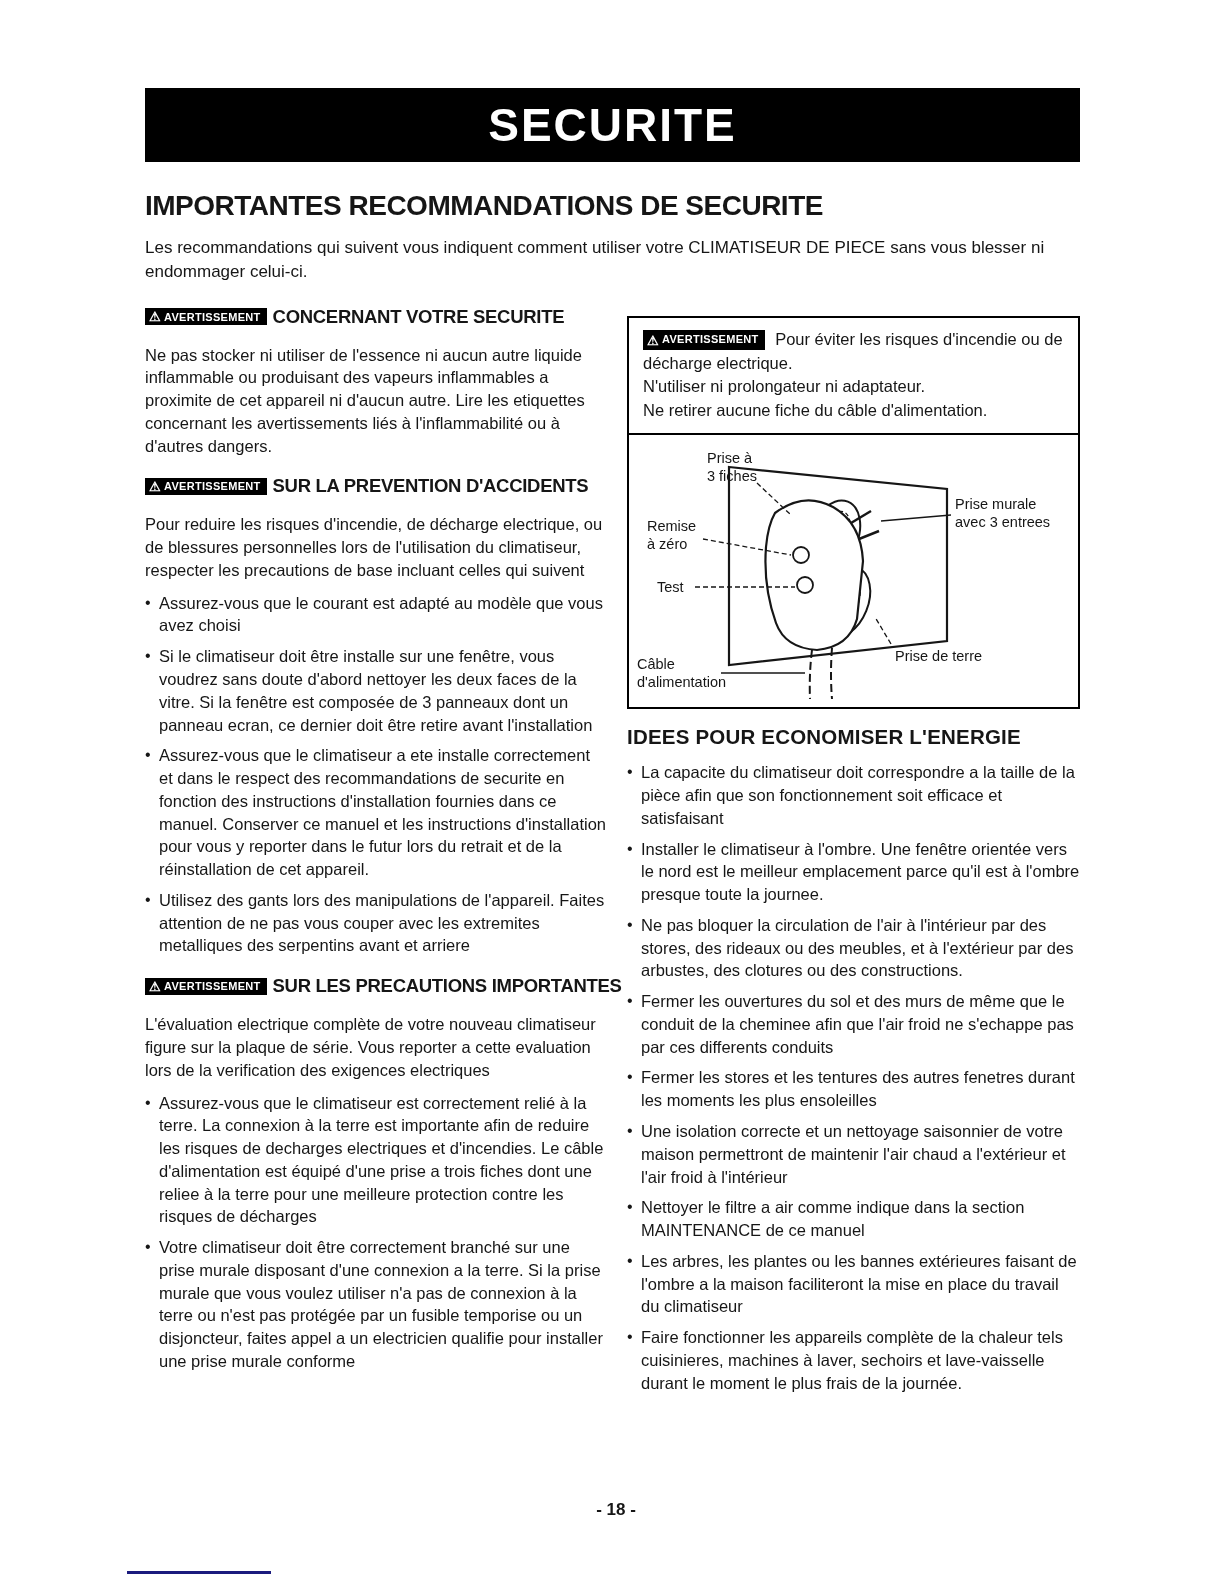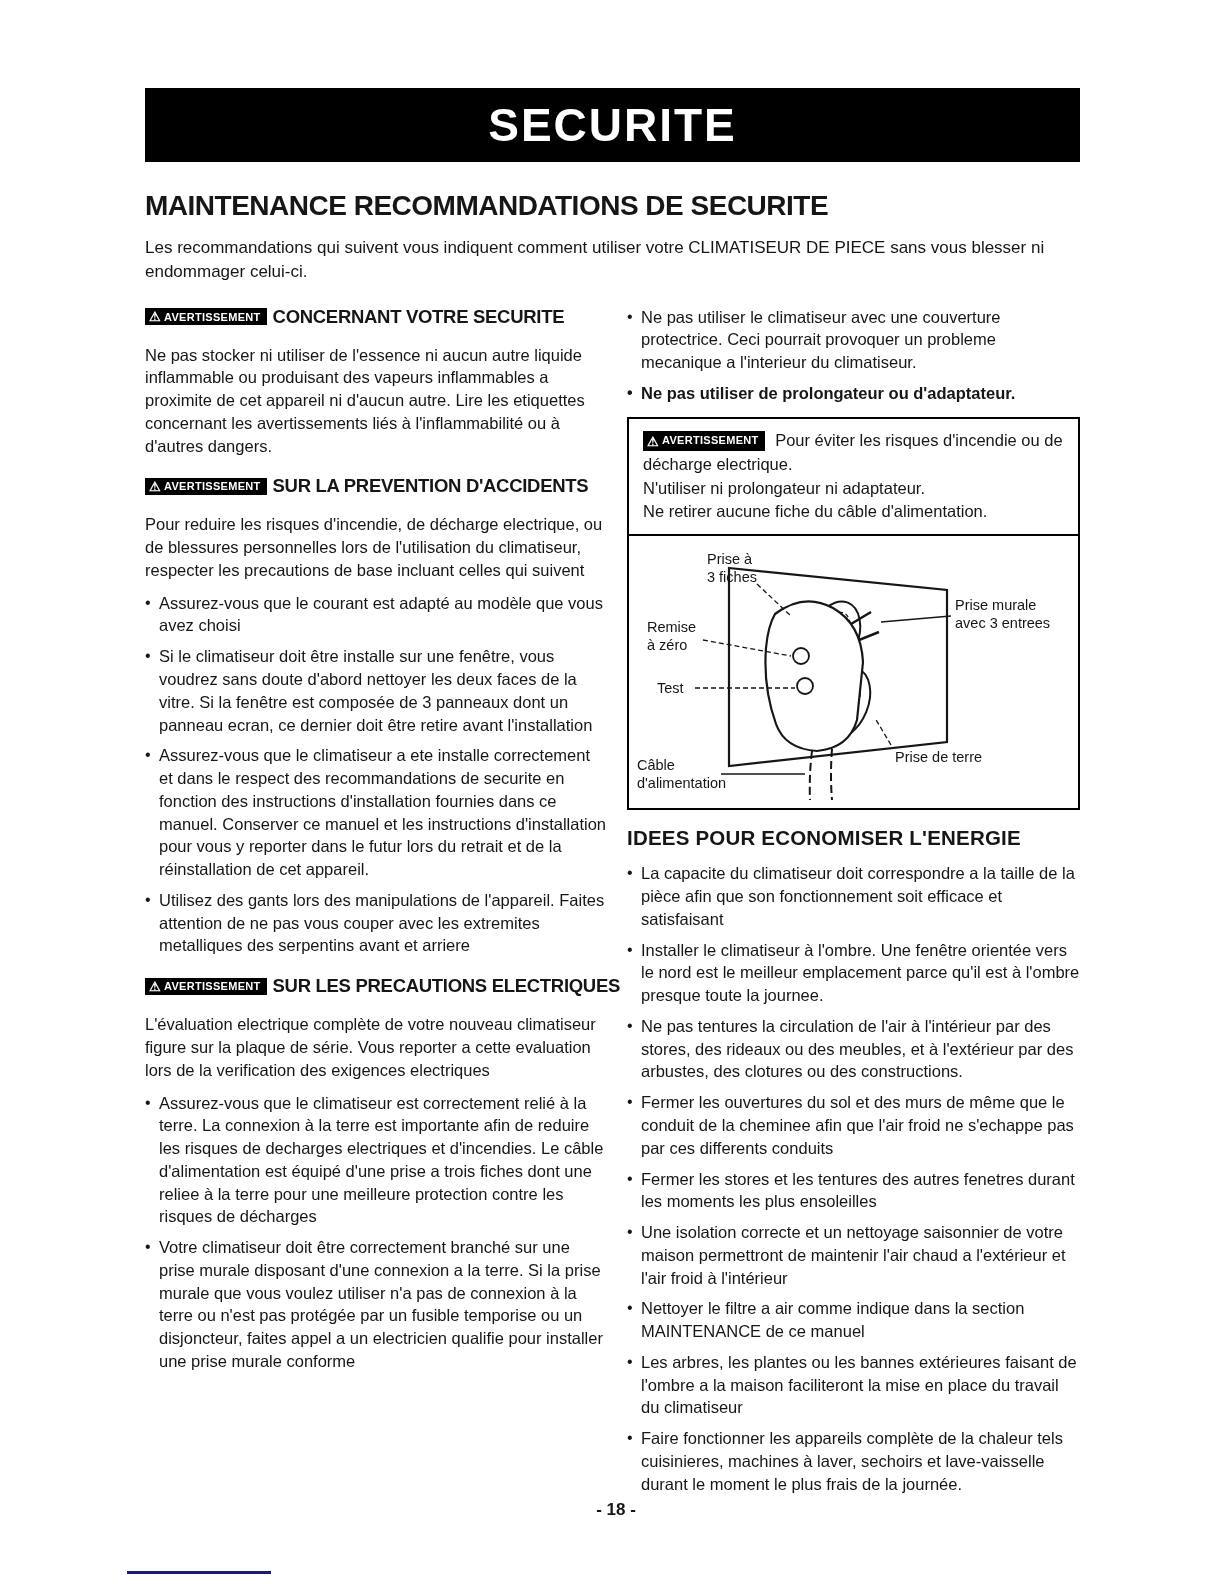--- a/index.html
+++ b/index.html
@@ -93,21 +93,21 @@
 </head>
 <body>
 
 <div class="page">
   <div class="content">
 
     <div class="banner">
       <span>SECURITE</span>
     </div>
 
-    <h1 class="main-heading">MAINTENANCE RECOMMANDATIONS DE SECURITE</h1>
+    <h1 class="main-heading">IMPORTANTES RECOMMANDATIONS DE SECURITE</h1>
 
     <p class="intro">Les recommandations qui suivent vous indiquent comment utiliser votre CLIMATISEUR DE PIECE sans vous blesser ni endommager celui-ci.</p>
 
     <div class="columns">
 
       <div class="col-left">
 
         <div class="sec-head" style="margin-top:0;">
           <span class="badge">
             <span class="tri">⚠</span>
@@ -130,35 +130,31 @@
           <li>Si le climatiseur doit être installe sur une fenêtre, vous voudrez sans doute d'abord nettoyer les deux faces de la vitre. Si la fenêtre est composée de 3 panneaux dont un panneau ecran, ce dernier doit être retire avant l'installation</li>
           <li>Assurez-vous que le climatiseur a ete installe correctement et dans le respect des recommandations de securite en fonction des instructions d'installation fournies dans ce manuel. Conserver ce manuel et les instructions d'installation pour vous y reporter dans le futur lors du retrait et de la réinstallation de cet appareil.</li>
           <li>Utilisez des gants lors des manipulations de l'appareil. Faites attention de ne pas vous couper avec les extremites metalliques des serpentins avant et arriere</li>
         </ul>
 
         <div class="sec-head">
           <span class="badge">
             <span class="tri">⚠</span>
             <span>AVERTISSEMENT</span>
           </span>
-          <span class="sec-title">SUR LES PRECAUTIONS ELECTRIQUES</span>
+          <span class="sec-title">SUR LES PRECAUTIONS IMPORTANTES</span>
         </div>
         <p class="body-text">L'évaluation electrique complète de votre nouveau climatiseur figure sur la plaque de série. Vous reporter a cette evaluation lors de la verification des exigences electriques</p>
         <ul class="bullets">
           <li>Assurez-vous que le climatiseur est correctement relié à la terre. La connexion à la terre est importante afin de reduire les risques de decharges electriques et d'incendies. Le câble d'alimentation est équipé d'une prise a trois fiches dont une reliee à la terre pour une meilleure protection contre les risques de décharges</li>
           <li>Votre climatiseur doit être correctement branché sur une prise murale disposant d'une connexion a la terre. Si la prise murale que vous voulez utiliser n'a pas de connexion à la terre ou n'est pas protégée par un fusible temporise ou un disjoncteur, faites appel a un electricien qualifie pour installer une prise murale conforme</li>
         </ul>
       </div>
 
       <div class="col-right">
 
-        <ul class="bullets">
-          <li>Ne pas utiliser le climatiseur avec une couverture protectrice. Ceci pourrait provoquer un probleme mecanique a l'interieur du climatiseur.</li>
-          <li class="bold">Ne pas utiliser de prolongateur ou d'adaptateur.</li>
-        </ul>
 
         <div class="warn-box">
           <div class="warn-box-text">
             <p>
               <span class="badge">
                 <span class="tri">⚠</span>
                 <span>AVERTISSEMENT</span>
               </span>
               <span>Pour éviter les risques d'incendie ou de décharge electrique.</span>
             </p>
@@ -208,21 +204,21 @@
               <text x="326" y="88">avec 3 entrees</text>
               <text x="266" y="222">Prise de terre</text>
             </svg>
           </div>
         </div>
 
         <h2 class="energy-heading">IDEES POUR ECONOMISER L'ENERGIE</h2>
         <ul class="bullets">
           <li>La capacite du climatiseur doit correspondre a la taille de la pièce afin que son fonctionnement soit efficace et satisfaisant</li>
           <li>Installer le climatiseur à l'ombre. Une fenêtre orientée vers le nord est le meilleur emplacement parce qu'il est à l'ombre presque toute la journee.</li>
-          <li>Ne pas tentures la circulation de l'air à l'intérieur par des stores, des rideaux ou des meubles, et à l'extérieur par des arbustes, des clotures ou des constructions.</li>
+          <li>Ne pas bloquer la circulation de l'air à l'intérieur par des stores, des rideaux ou des meubles, et à l'extérieur par des arbustes, des clotures ou des constructions.</li>
           <li>Fermer les ouvertures du sol et des murs de même que le conduit de la cheminee afin que l'air froid ne s'echappe pas par ces differents conduits</li>
           <li>Fermer les stores et les tentures des autres fenetres durant les moments les plus ensoleilles</li>
           <li>Une isolation correcte et un nettoyage saisonnier de votre maison permettront de maintenir l'air chaud a l'extérieur et l'air froid à l'intérieur</li>
           <li>Nettoyer le filtre a air comme indique dans la section MAINTENANCE de ce manuel</li>
           <li>Les arbres, les plantes ou les bannes extérieures faisant de l'ombre a la maison faciliteront la mise en place du travail du climatiseur</li>
           <li>Faire fonctionner les appareils complète de la chaleur tels cuisinieres, machines à laver, sechoirs et lave-vaisselle durant le moment le plus frais de la journée.</li>
         </ul>
       </div>
 
     </div>

